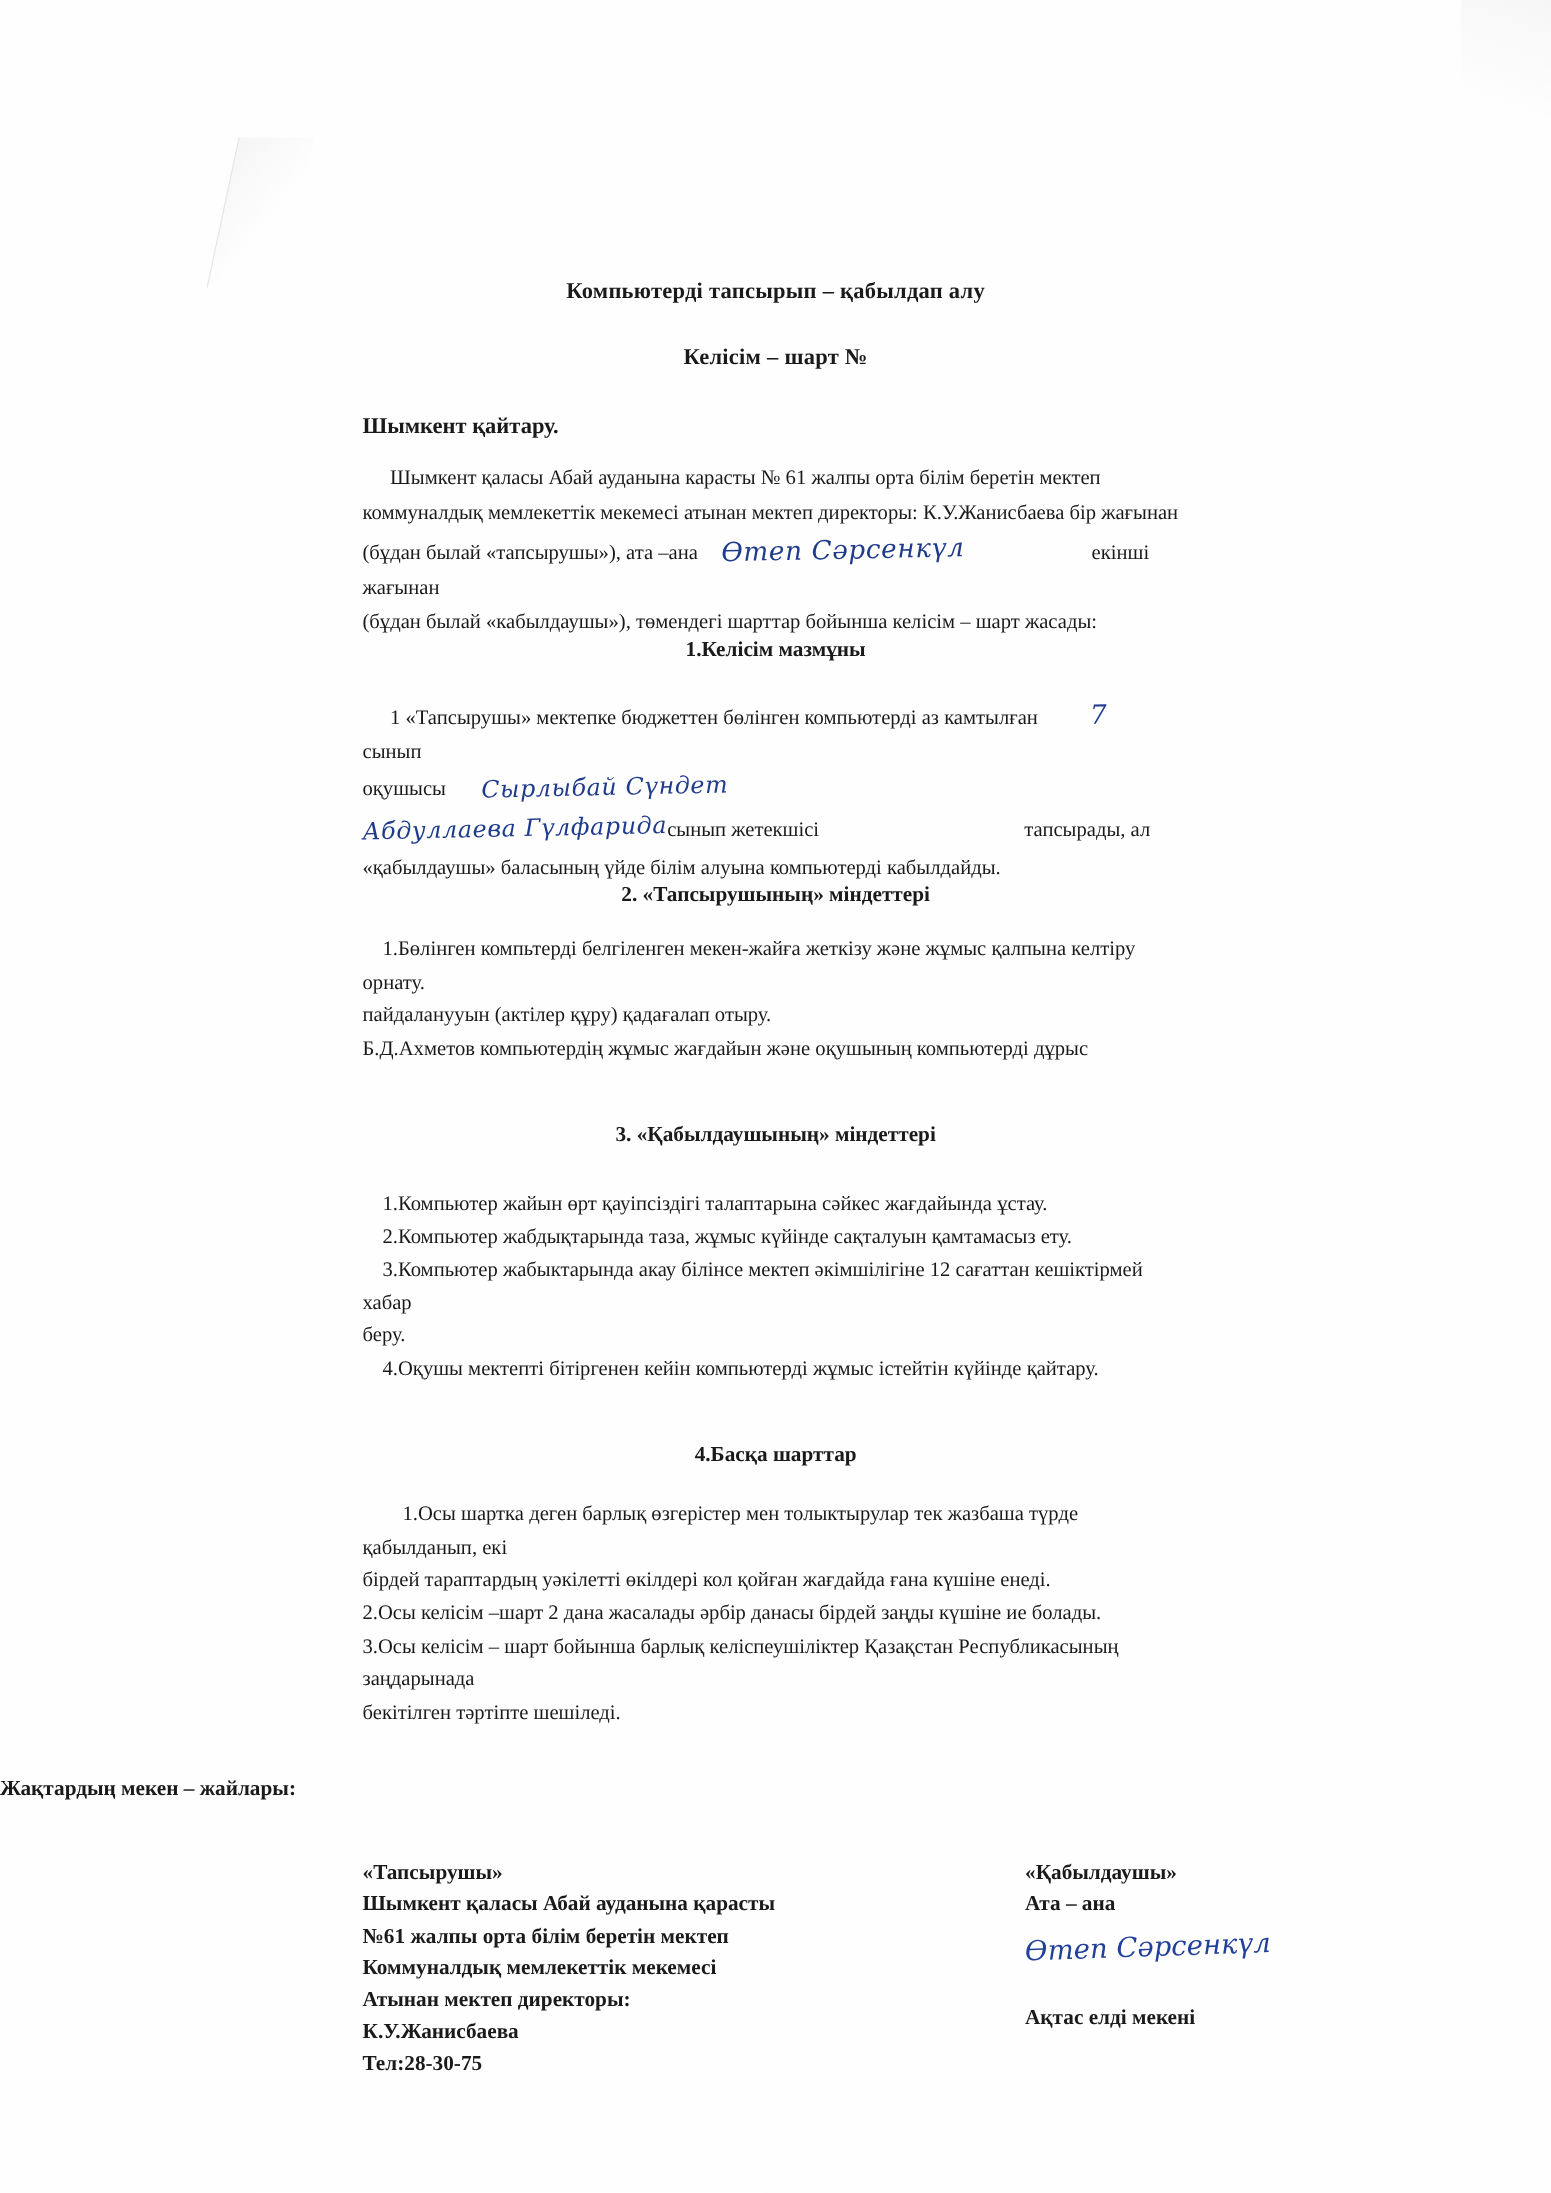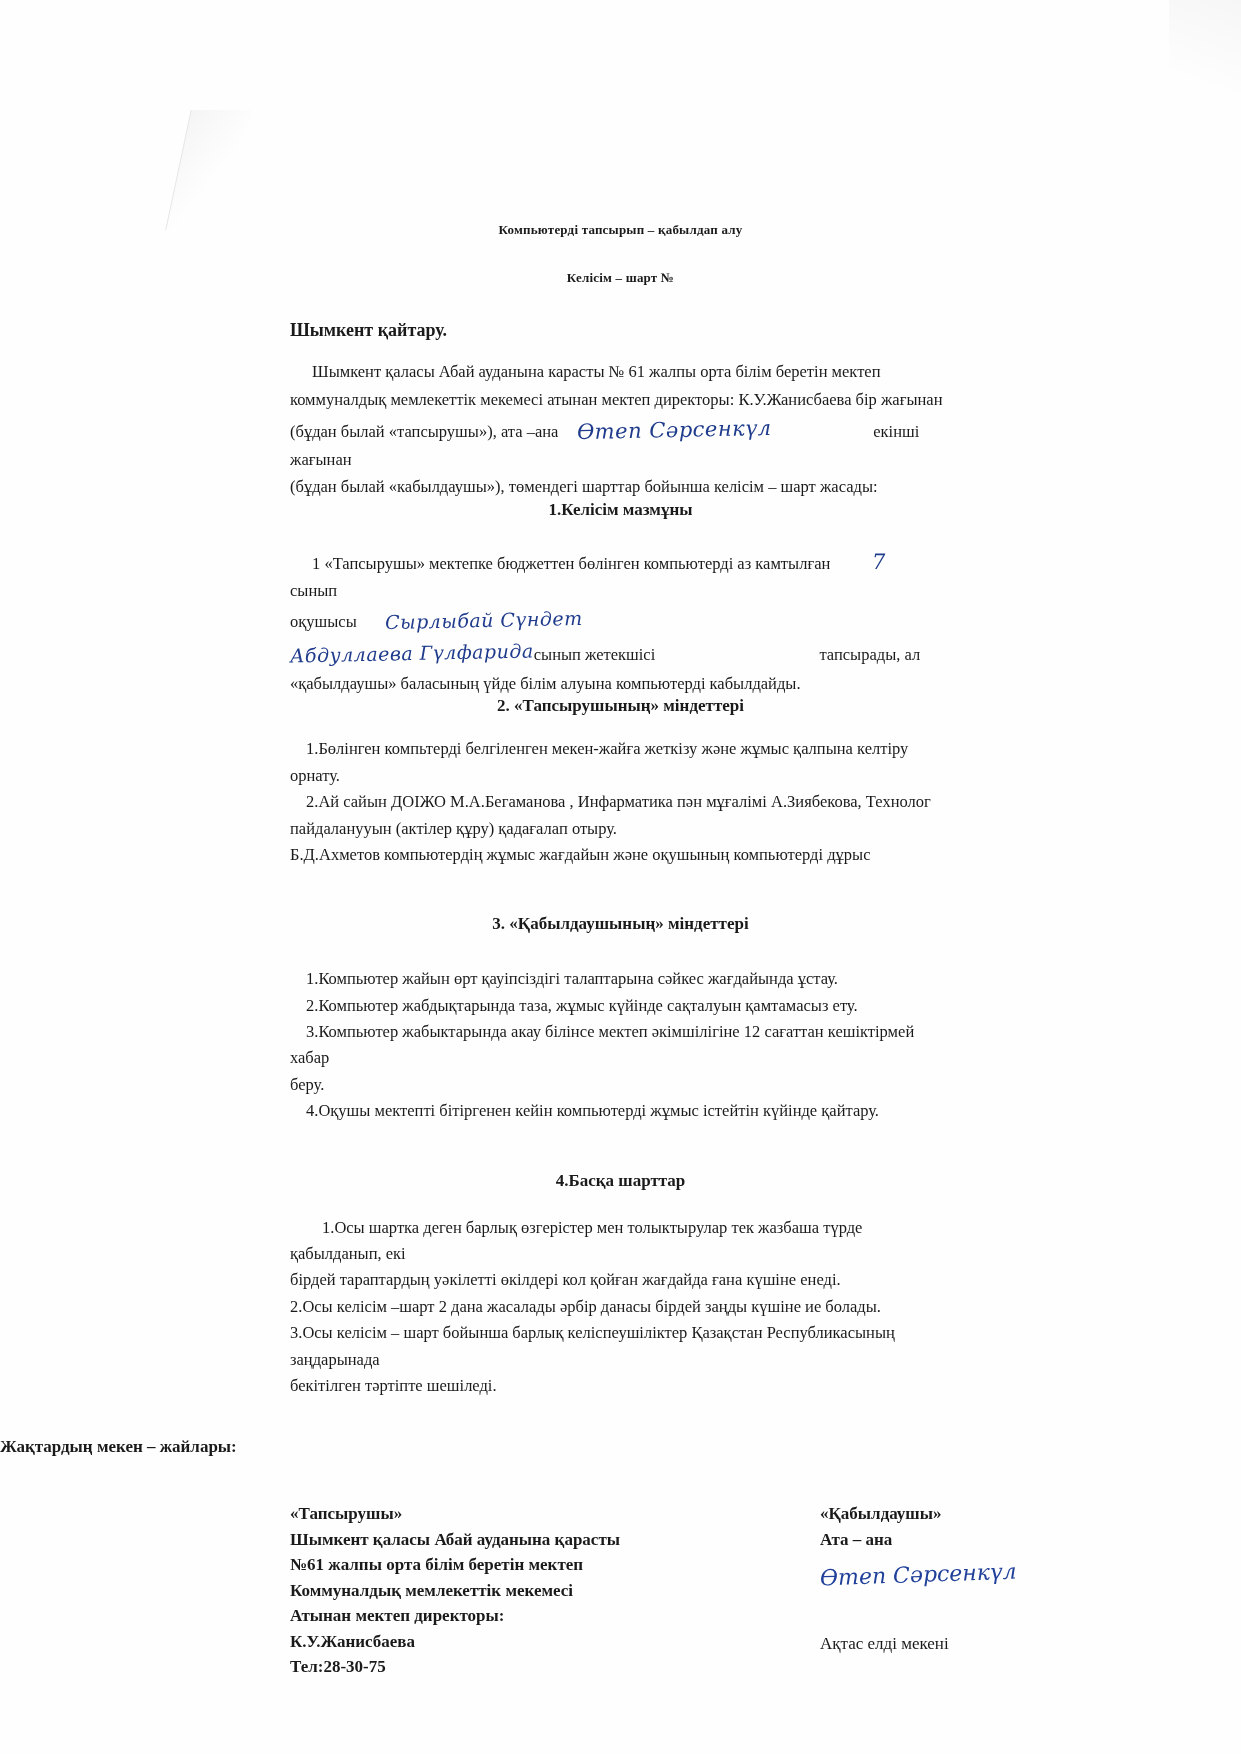--- a/index.html
+++ b/index.html
@@ -48,21 +48,21 @@
   .content {
     position: absolute;
     left: 0;
     top: 0;
     width: 1241px;
   }
   .doc-title,
   .doc-subtitle {
     text-align: center;
     font-weight: bold;
-    font-size: 13px;
+    font-size: 18px;
     letter-spacing: 0.2px;
   }
   .doc-title { margin: 222px 0 0 0; }
   .doc-subtitle { margin: 32px 0 0 0; text-align: center; }
 
   .city {
     margin: 34px 0 0 290px;
     font-weight: bold;
     font-size: 18px;
   }
@@ -127,23 +127,23 @@
     margin-top: 6px;
     font-family: "DejaVu Serif", serif;
     font-style: italic;
     font-weight: normal;
     color: #20409a;
     font-size: 22px;
     transform: rotate(-2deg);
   }
   .sig-right .place {
     display: block;
-    margin-top: 40px;
+    margin-top: 26px;
     margin-left: 0;
-    font-weight: normal;
+    font-weight: bold;
   }
   .center-head {
     text-align: left;
     font-weight: bold;
     font-size: 17px;
     margin-top: 38px;
   }
 </style>
 </head>
 <body>
@@ -185,21 +185,20 @@
     <div class="para" style="margin-top:4px">
       <span class="hw">Абдуллаева Гүлфарида</span><span>сынып жетекшісі</span>
       <span style="margin-left:160px;">тапсырады, ал</span>
     </div>
 
     <div class="para" style="margin-top:2px">«қабылдаушы» баласының үйде білім алуына  компьютерді кабылдайды.</div>
 
     <div class="section-head">2. «Тапсырушының» міндеттері</div>
     <div class="list">
       <div class="li indent">1.Бөлінген компьтерді белгіленген  мекен-жайға жеткізу және жұмыс қалпына  келтіру орнату.</div>
-      <div class="li indent">2.Ай сайын ДОІЖО М.А.Бегаманова , Инфарматика пән мұғалімі А.Зиябекова, Технолог</div>
       <div class="li">пайдаланууын (актілер құру) қадағалап отыру.</div>
       <div class="li">Б.Д.Ахметов компьютердің жұмыс жағдайын және оқушының компьютерді дұрыс</div>
     </div>
 
     <div class="section-head" style="margin-top:46px">3. «Қабылдаушының» міндеттері</div>
     <div class="list" style="margin-top:32px">
       <div class="li indent">1.Компьютер жайын өрт қауіпсіздігі  талаптарына  сәйкес жағдайында ұстау.</div>
       <div class="li indent">2.Компьютер жабдықтарында таза, жұмыс күйінде сақталуын қамтамасыз ету.</div>
       <div class="li indent">3.Компьютер жабыктарында акау білінсе  мектеп әкімшілігіне 12 сағаттан кешіктірмей хабар</div>
       <div class="li">беру.</div>

